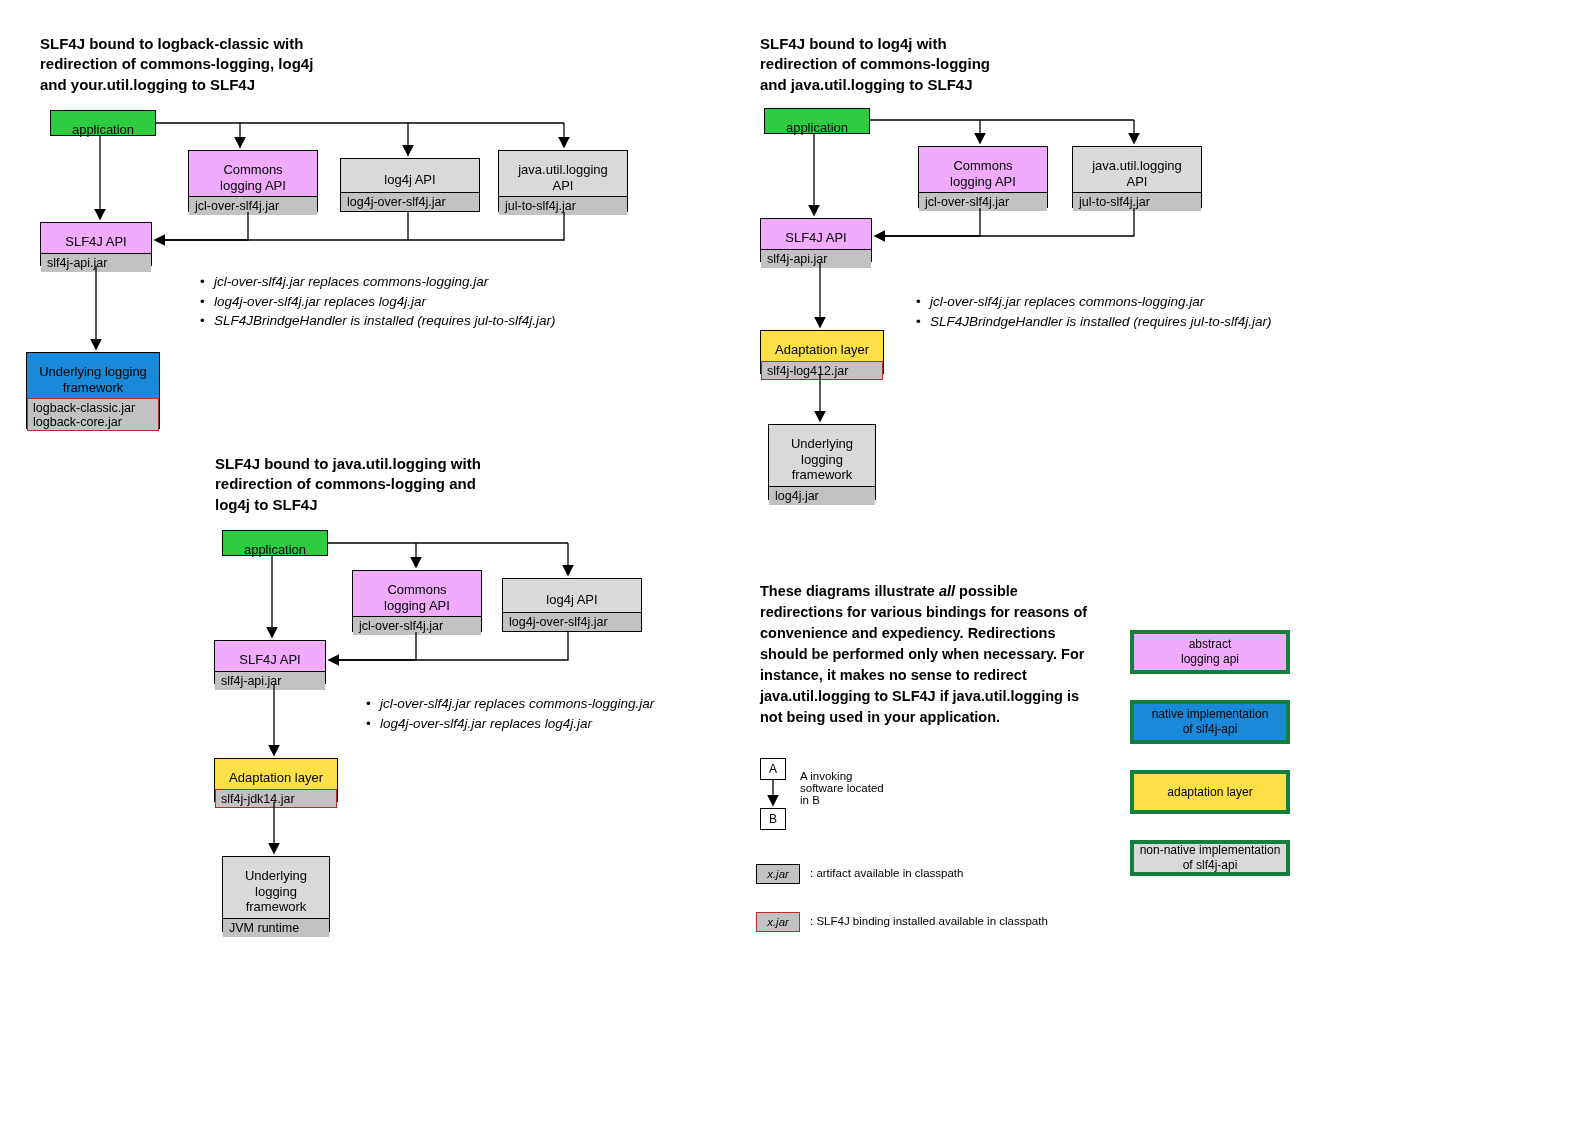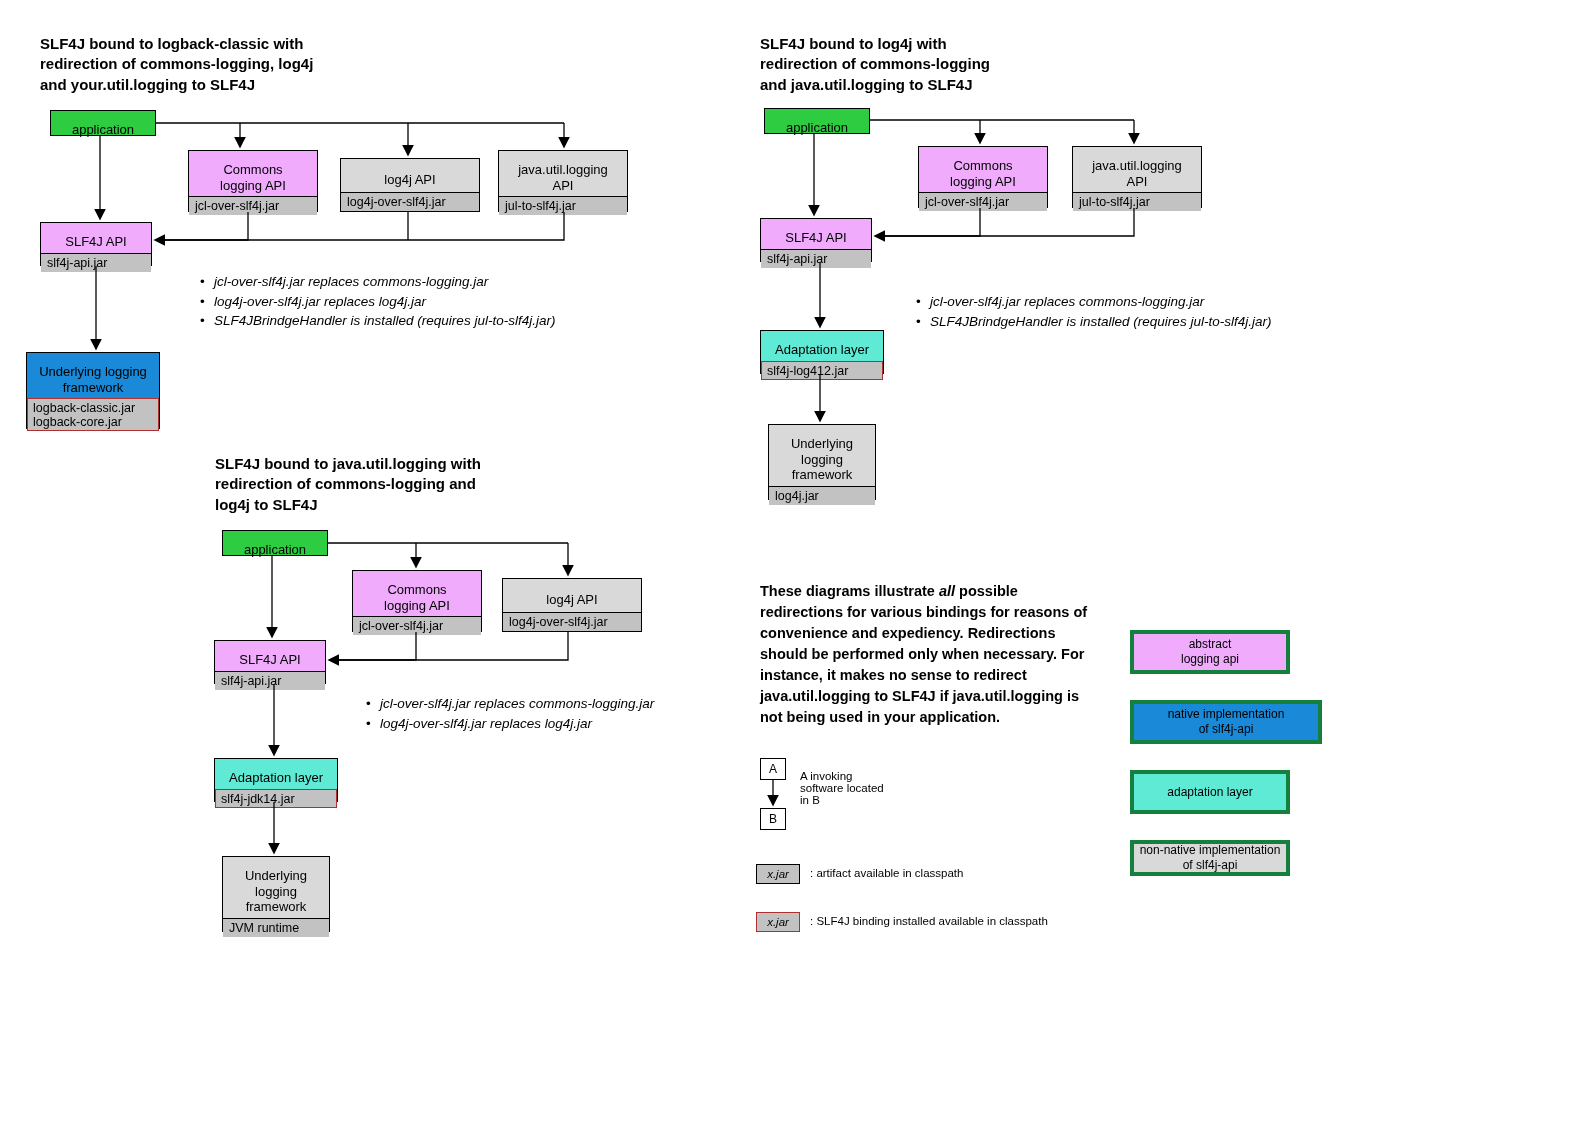--- a/index.html
+++ b/index.html
@@ -45,21 +45,21 @@
     text-align: left;
   }
   .jar.red-border {
     outline: 1px solid #b03030;
     outline-offset: -1px;
   }
   .green { background: #2ecc40; }
   .lightblue { background: #f0abfc; }
   .grey { background: #d9d9d9; }
   .blue { background: #1989d8; color: #000; }
-  .teal { background: #5eead4; }
+  .teal { background: #fde047; }
   .notes {
     position: absolute;
     font-size: 13.5px;
     line-height: 1.45;
   }
   .notes .bullet {
     display: flex;
   }
   .notes .bullet .dot {
     width: 14px;
@@ -256,21 +256,21 @@
 framework</div>
   <div class="jar">log4j.jar</div>
 </div>
 
 <div class="paragraph" style="left:760px; top:560px; white-space:pre-line;">
   <span>These diagrams illustrate <em>all</em> possible redirections for various bindings for reasons of convenience and expediency. Redirections should be performed only when necessary. For instance, it makes no sense to redirect java.util.logging to SLF4J if java.util.logging is<br>not being used in your application.</span>
 </div>
 
 <div class="legend-box lightblue" style="left:1130px; top:630px; width:160px; height:44px; white-space:pre-line;">abstract
 logging api</div>
-<div class="legend-box blue" style="left:1130px; top:700px; width:192px; height:44px; white-space:pre-line;">native implementation
+<div class="legend-box blue" style="left:1130px; top:700px; width:160px; height:44px; white-space:pre-line;">native implementation
 of slf4j-api</div>
 <div class="legend-box teal" style="left:1130px; top:770px; width:160px; height:44px; white-space:pre-line;">adaptation layer</div>
 <div class="legend-box grey" style="left:1130px; top:840px; width:160px; height:36px; white-space:pre-line;">non-native implementation
 of slf4j-api</div>
 
 <div class="ab-box" style="left:760px; top:758px;">A</div>
 <div class="ab-box" style="left:760px; top:808px;">B</div>
 <div class="legend-note" style="left:800px; top:770px; white-space:pre-line;">A invoking
 software located
 in B</div>

